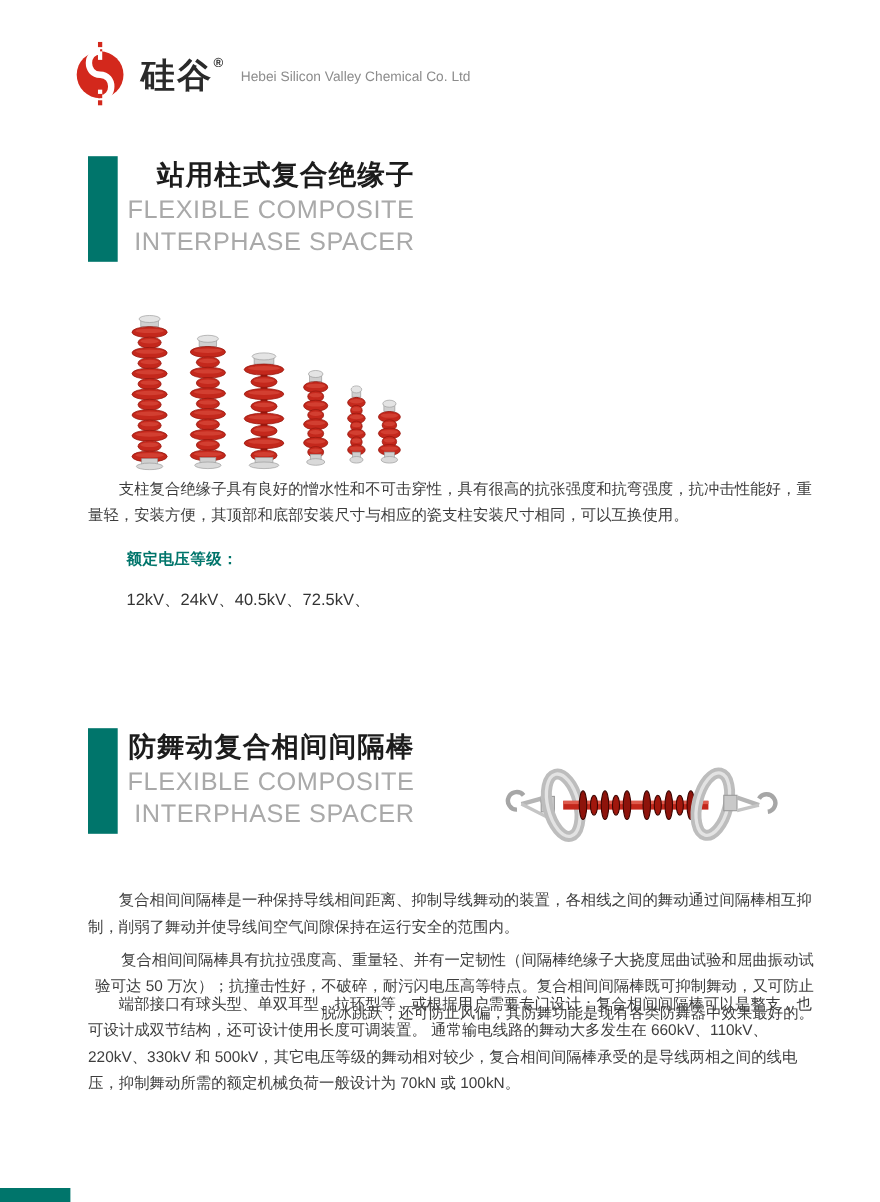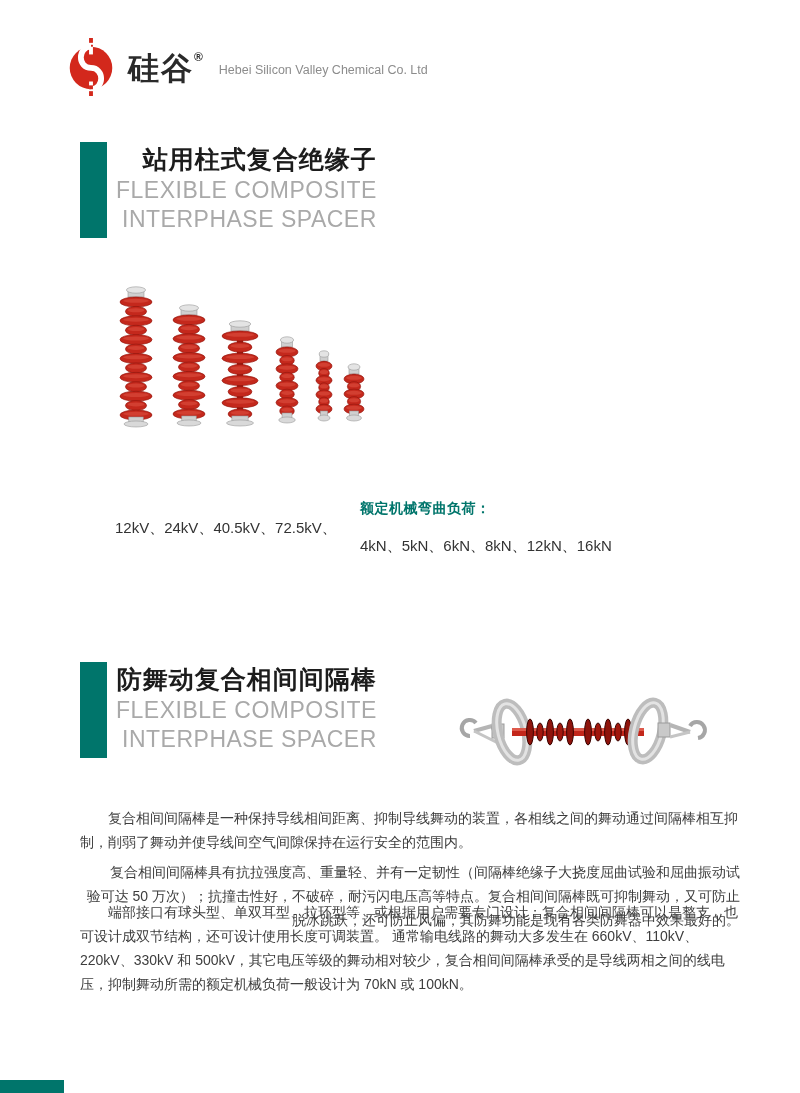--- a/index.html
+++ b/index.html
@@ -193,30 +193,26 @@
         <ellipse cx="251" cy="116.8" rx="8" ry="2" fill="#df5243" opacity="0.55"></ellipse>
         <ellipse cx="251" cy="125.5" rx="6.6000000000000005" ry="4.875" fill="#c4281c" stroke="#97170e" stroke-width="0.7"></ellipse>
         <ellipse cx="251" cy="124.3" rx="5.280000000000001" ry="2" fill="#df5243" opacity="0.55"></ellipse>
         <ellipse cx="251" cy="133" rx="10" ry="4.875" fill="#c4281c" stroke="#97170e" stroke-width="0.7"></ellipse>
         <ellipse cx="251" cy="131.8" rx="8" ry="2" fill="#df5243" opacity="0.55"></ellipse>
         <rect x="246.5" y="135" width="9" height="6" fill="#cfcfcf" stroke="#9a9a9a" stroke-width="0.6"></rect>
         <ellipse cx="251" cy="142" rx="7.5" ry="3" fill="#d9d9d9" stroke="#9a9a9a" stroke-width="0.6"></ellipse>
       </svg>
   </div>
 
+  <p class="para" style="top:432px;">支柱复合绝缘子具有良好的憎水性和不可击穿性，具有很高的抗张强度和抗弯强度，抗冲击性能好，重量轻，安装方便，其顶部和底部安装尺寸与相应的瓷支柱安装尺寸相同，可以互换使用。</p>
 
   <div class="spec-col" style="left:115px;top:500px;">
+    <div class="spec-label">额定电压等级：</div>
     <div class="spec-values">
       <div class="spec-line">12kV、24kV、40.5kV、72.5kV、</div>
-    </div>
-  </div>
-  <div class="spec-col" style="left:360px;top:500px;">
-    <div class="spec-label">额定机械弯曲负荷：</div>
-    <div class="spec-values">
-      <div class="spec-line">4kN、5kN、6kN、8kN、12kN、16kN</div>
     </div>
   </div>
 
   <div class="sec-head" style="top:662px;">
     <div class="sec-bar"></div>
     <div class="sec-titles">
       <div class="sec-zh">防舞动复合相间间隔棒</div>
       <div class="sec-en">FLEXIBLE COMPOSITE</div>
       <div class="sec-en">INTERPHASE SPACER</div>
     </div>

